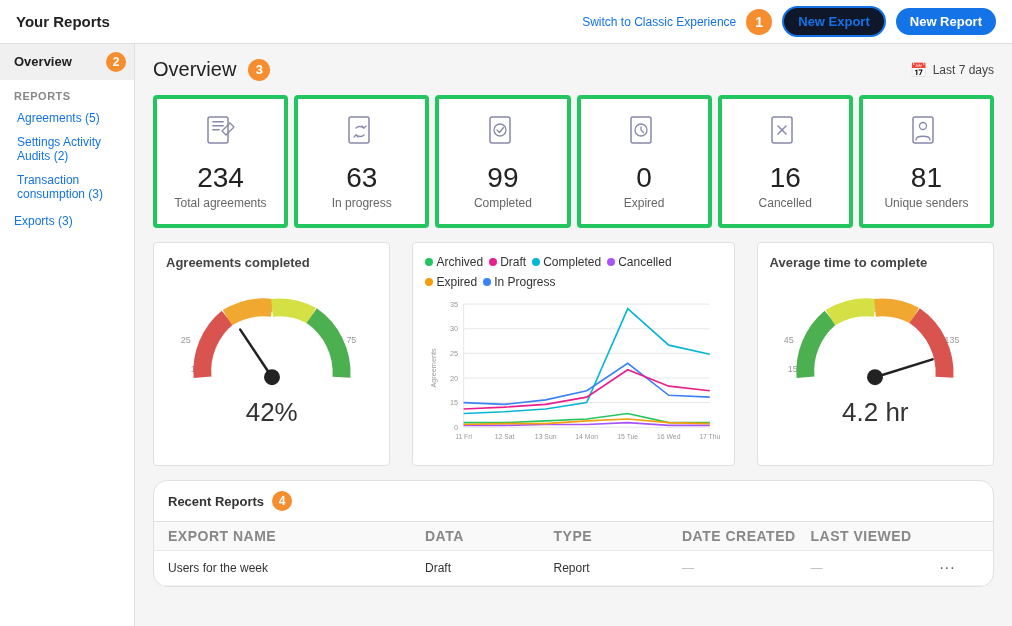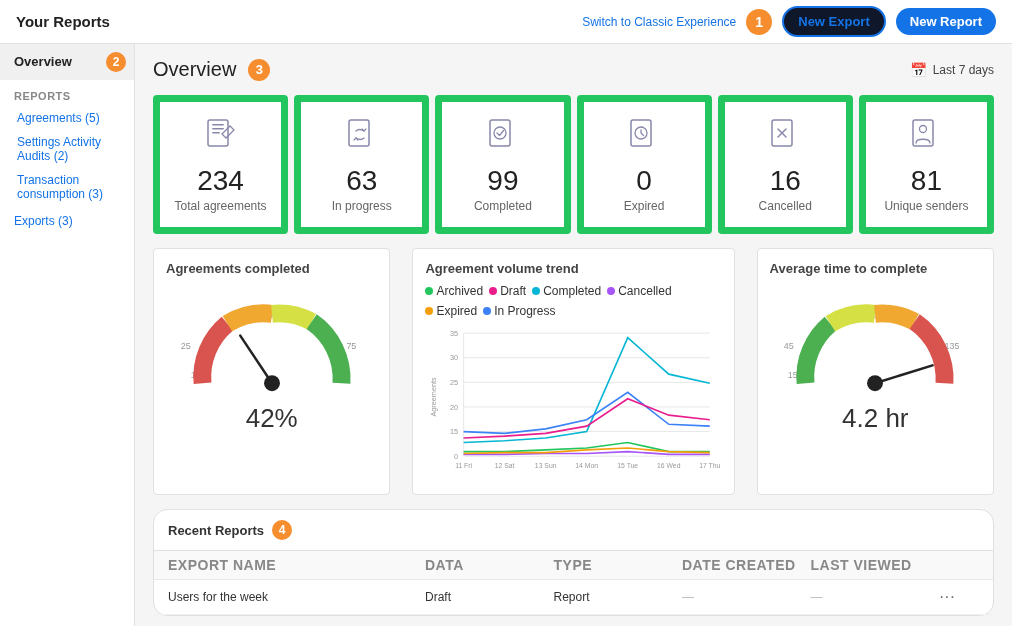--- a/index.html
+++ b/index.html
@@ -28,21 +28,21 @@
 
     
     .content { flex: 1; overflow-y: auto; padding: 14px 18px; background: #f5f5f5; }
     .content-header { display: flex; align-items: center; justify-content: space-between; margin-bottom: 14px; }
     .content-title { font-size: 20px; font-weight: 400; color: #222; }
     .date-filter { font-size: 12px; color: #444; display: flex; align-items: center; gap: 5px; }
     .calendar-icon { font-size: 14px; }
 
     
     .stats-row { display: flex; gap: 6px; margin-bottom: 14px; }
-    .stat-card { flex: 1; background: #fff; border: 7px solid #22c55e; border-radius: 4px; padding: 14px 10px; display: flex; flex-direction: column; align-items: center; text-align: center; }
+    .stat-card { flex: 1; background: #fff; border: 4px solid #22c55e; border-radius: 4px; padding: 14px 10px; display: flex; flex-direction: column; align-items: center; text-align: center; }
     .stat-icon { font-size: 28px; color: #888; margin-bottom: 6px; }
     .stat-value { font-size: 28px; font-weight: 300; color: #222; line-height: 1; }
     .stat-label { font-size: 12px; color: #666; margin-top: 4px; }
 
     
     .charts-row { display: flex; gap: 22px; margin-bottom: 14px; }
     .chart-card { background: #fff; border: 1px solid #e0e0e0; border-radius: 4px; padding: 12px; }
     .chart-card.gauge { flex: 1; }
     .chart-card.line { flex: 1.4; }
     .chart-title { font-size: 13px; font-weight: 600; color: #444; margin-bottom: 8px; }
@@ -201,21 +201,20 @@
               <path d="M 140 38 A 70 70 0 0 1 170 100" fill="none" stroke="#4caf50" stroke-width="18" stroke-linecap="butt"></path>
 
               <line x1="100" y1="100" x2="68" y2="52" stroke="#222" stroke-width="2.5" stroke-linecap="round"></line>
               <circle cx="100" cy="100" r="8" fill="#222"></circle>
             </svg>
             <div class="gauge-value">42%</div>
           </div>
         </div>
 
         <div class="chart-card line">
-          <div class="chart-title">Agreement volume trend</div>
           <div class="legend">
             <div class="legend-item">
               <span class="legend-dot" style="background:#22c55e"></span>
               <span>Archived</span>
             </div>
             <div class="legend-item">
               <span class="legend-dot" style="background:#e91e8c"></span>
               <span>Draft</span>
             </div>
             <div class="legend-item">

